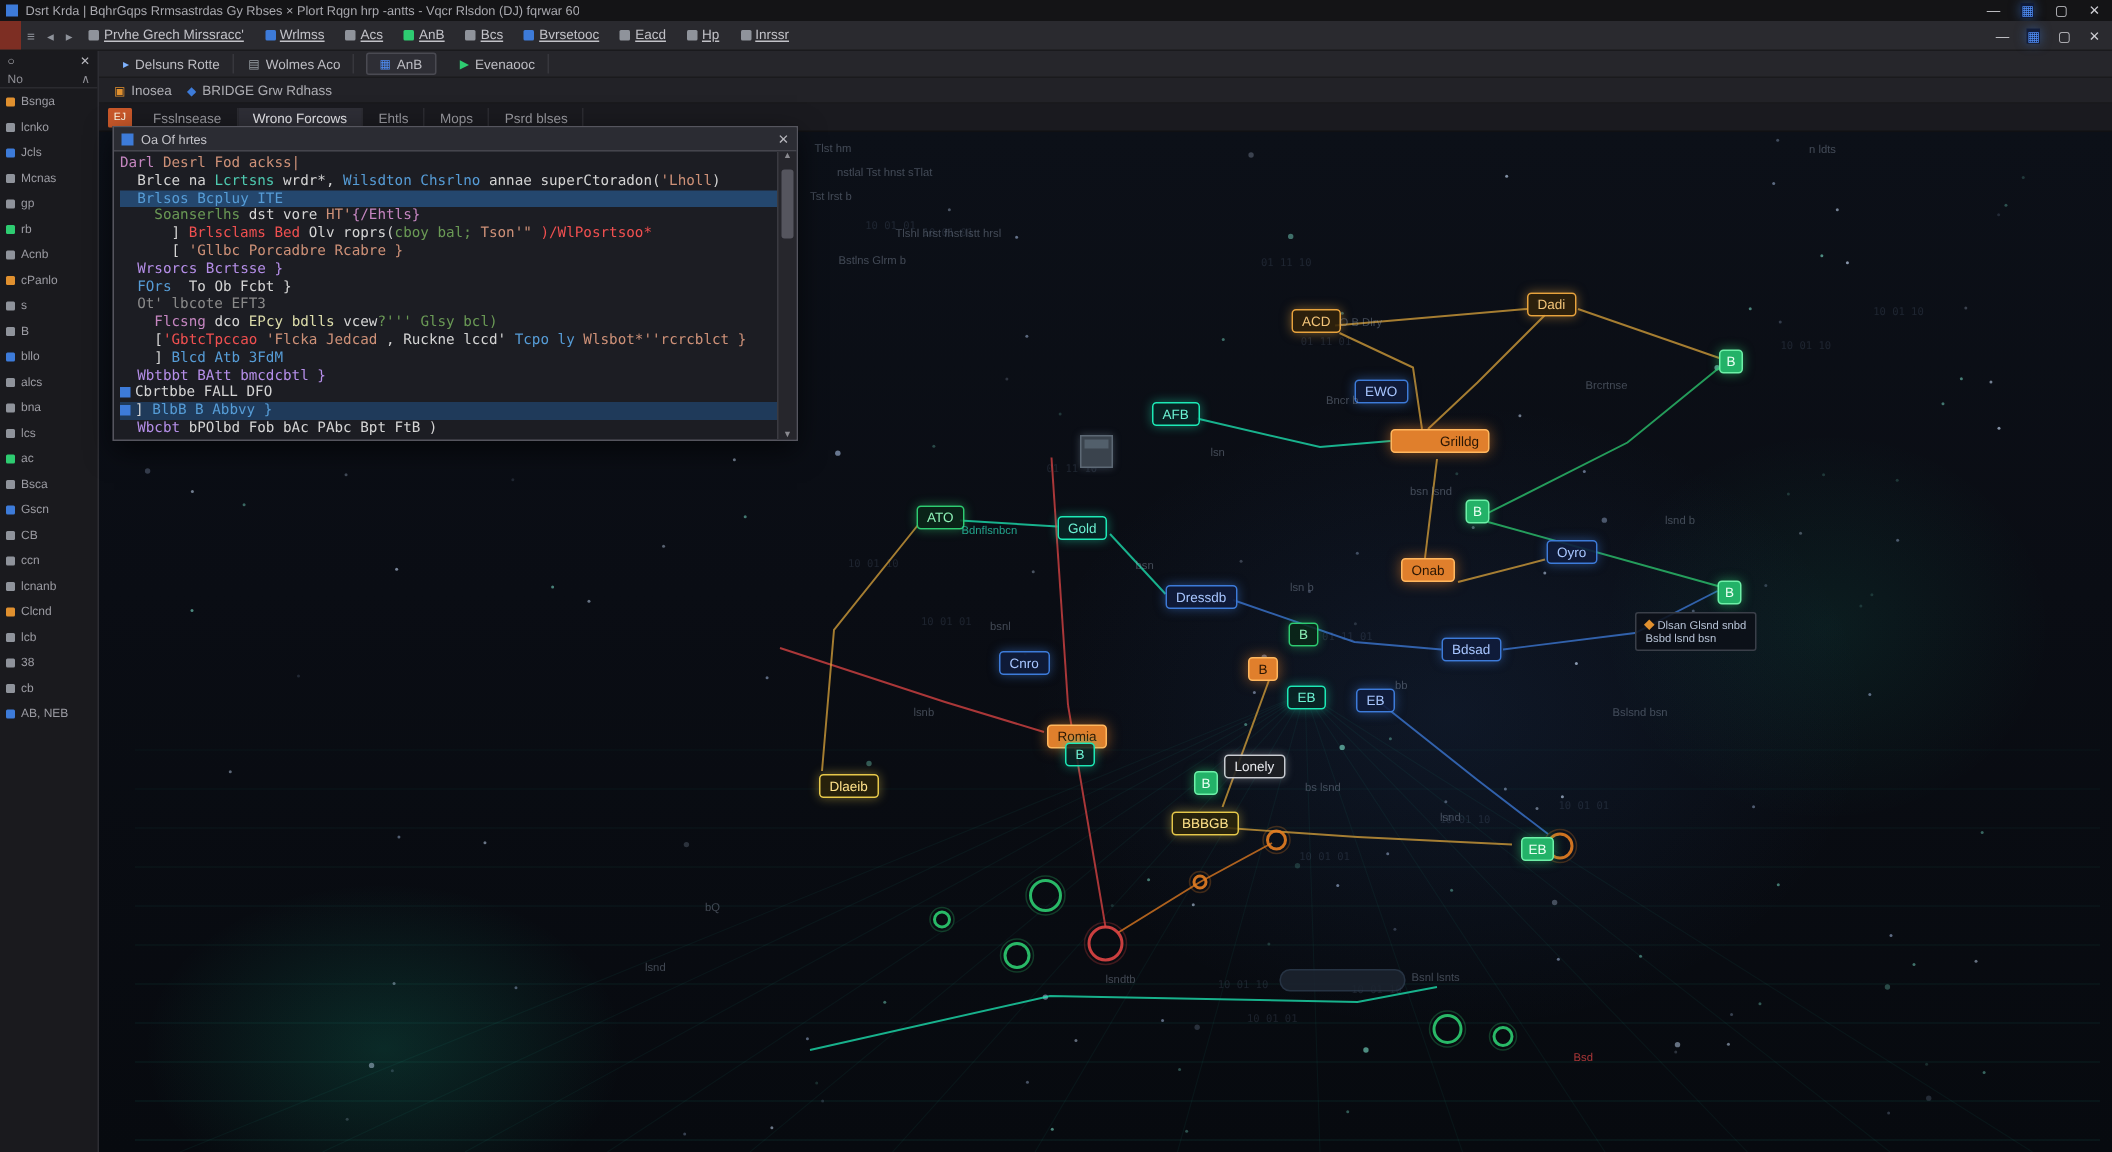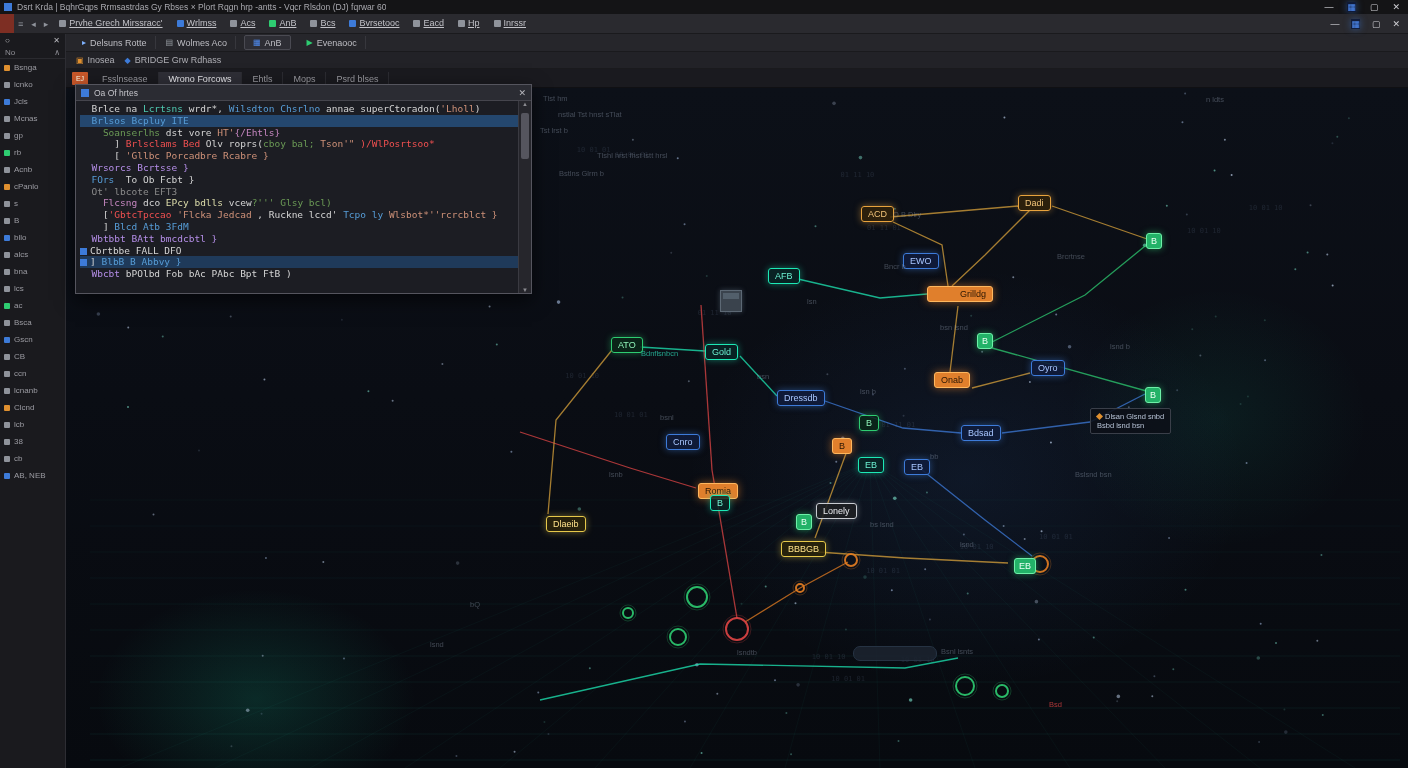--- a/index.html
+++ b/index.html
@@ -584,20 +584,21 @@
     </div>
 
   <div class="code-panel">
     <div class="cp-head">
       <span class="cp-icn"></span>
       <span>Oa   Of hrtes</span>
       <span class="cp-close">✕</span>
     </div>
     <div class="cp-body">
       <div class="code-lines" id="code-lines">
+          <div class="code-line"><span class="c-pink">Darl </span><span class="c-orange">Desrl Fod ackss|</span></div>
           <div class="code-line"><span class="c-fg">  Brlce na </span><span class="c-teal">Lcrtsns</span><span class="c-fg"> wrdr*, </span><span class="c-blue">Wilsdton Chsrlno</span><span class="c-fg"> annae superCtoradon(</span><span class="c-orange">'Lholl</span><span class="c-fg">)</span></div>
           <div class="code-line hl"><span class="c-fg">  </span><span class="c-blue">Brlsos Bcpluy ITE</span></div>
           <div class="code-line"><span class="c-fg">    </span><span class="c-green">Soanserlhs</span><span class="c-fg"> dst vore </span><span class="c-orange">HT'</span><span class="c-pink">{/Ehtls}</span></div>
           <div class="code-line"><span class="c-fg">      ] </span><span class="c-red">Brlsclams Bed</span><span class="c-fg"> Olv roprs(</span><span class="c-green">cboy bal;</span><span class="c-orange"> Tson'" </span><span class="c-red">)/WlPosrtsoo*</span></div>
           <div class="code-line"><span class="c-fg">      [ </span><span class="c-orange">'Gllbc Porcadbre Rcabre }</span></div>
           <div class="code-line"><span class="c-fg">  </span><span class="c-purple">Wrsorcs Bcrtsse }</span></div>
           <div class="code-line"><span class="c-blue">  FOrs </span><span class="c-fg"> To Ob Fcbt }</span></div>
           <div class="code-line"><span class="c-comment">  Ot' lbcote EFT3</span></div>
           <div class="code-line"><span class="c-fg">    </span><span class="c-pink">Flcsng</span><span class="c-fg"> dco </span><span class="c-yellow">EPcy bdlls</span><span class="c-fg"> vcew</span><span class="c-green">?'''</span><span class="c-green"> Glsy bcl)</span></div>
           <div class="code-line"><span class="c-fg">    [</span><span class="c-red">'GbtcTpccao </span><span class="c-orange">'Flcka Jedcad</span><span class="c-fg"> , Ruckne lccd' </span><span class="c-blue">Tcpo ly </span><span class="c-orange">Wlsbot*''rcrcblct }</span></div>

